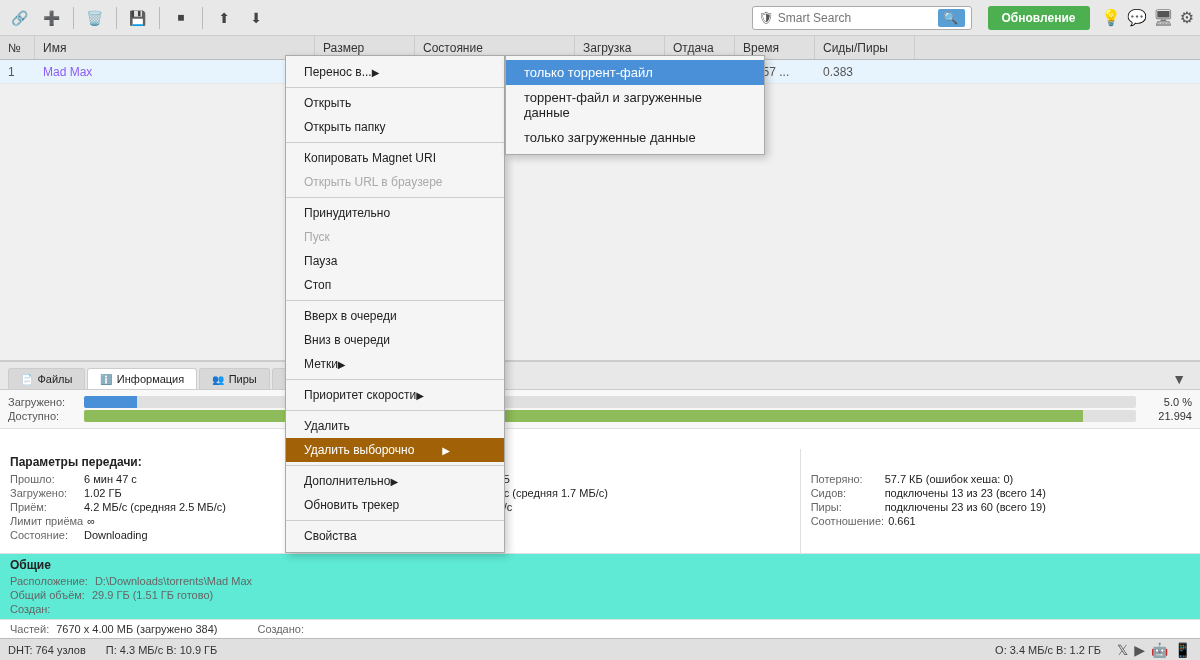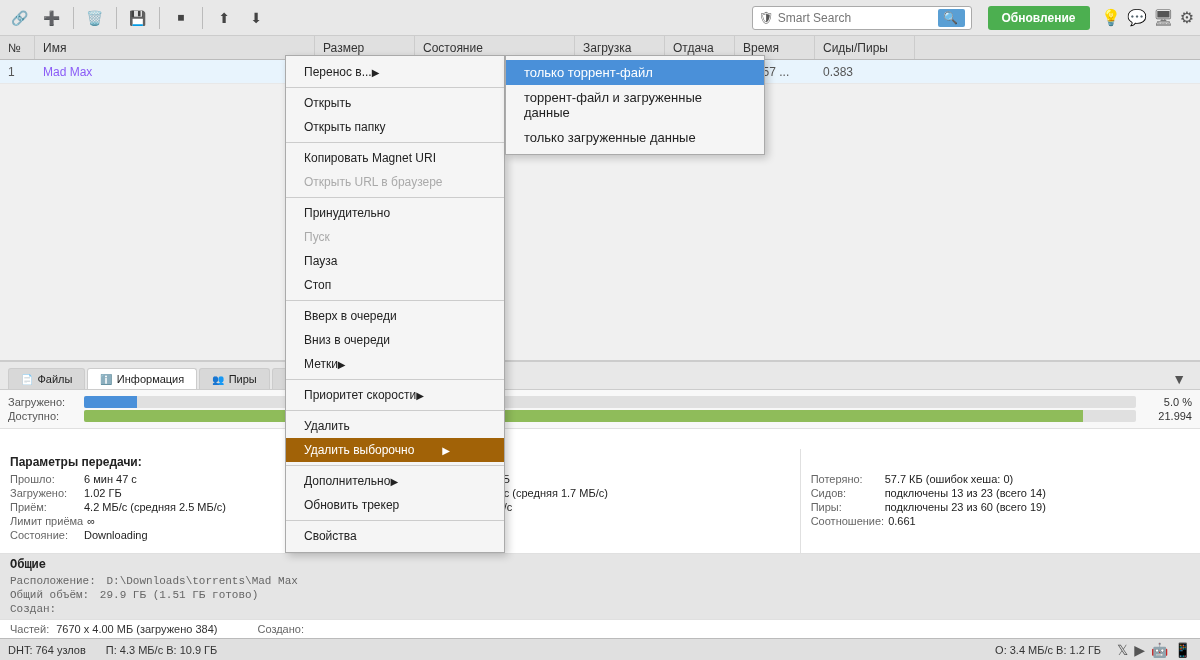--- a/index.html
+++ b/index.html
@@ -201,22 +201,21 @@
     .info-col:last-child { border-right: none; }
     .info-heading { font-weight: bold; margin-bottom: 4px; font-size: 12px; }
     .info-row { display: flex; gap: 4px; margin-bottom: 2px; }
     .info-key { color: #666; min-width: 70px; }
     .info-val { color: #222; }
 
     
     #general-section {
       padding: 4px 0 2px 10px;
       border-top: 1px solid #e0e0e0;
-      background: #e5e5e5;
-      font-family: Liberation Mono, monospace;
+      background: #5eead4;
     }
     .gen-heading { font-weight: bold; font-size: 12px; margin-bottom: 3px; }
     .gen-row { font-size: 11px; margin-bottom: 2px; color: #333; }
     .gen-row span { color: #666; margin-right: 4px; }
 
     
     #pieces-section {
       display: flex;
       padding: 3px 10px;
       border-top: 1px solid #e0e0e0;

